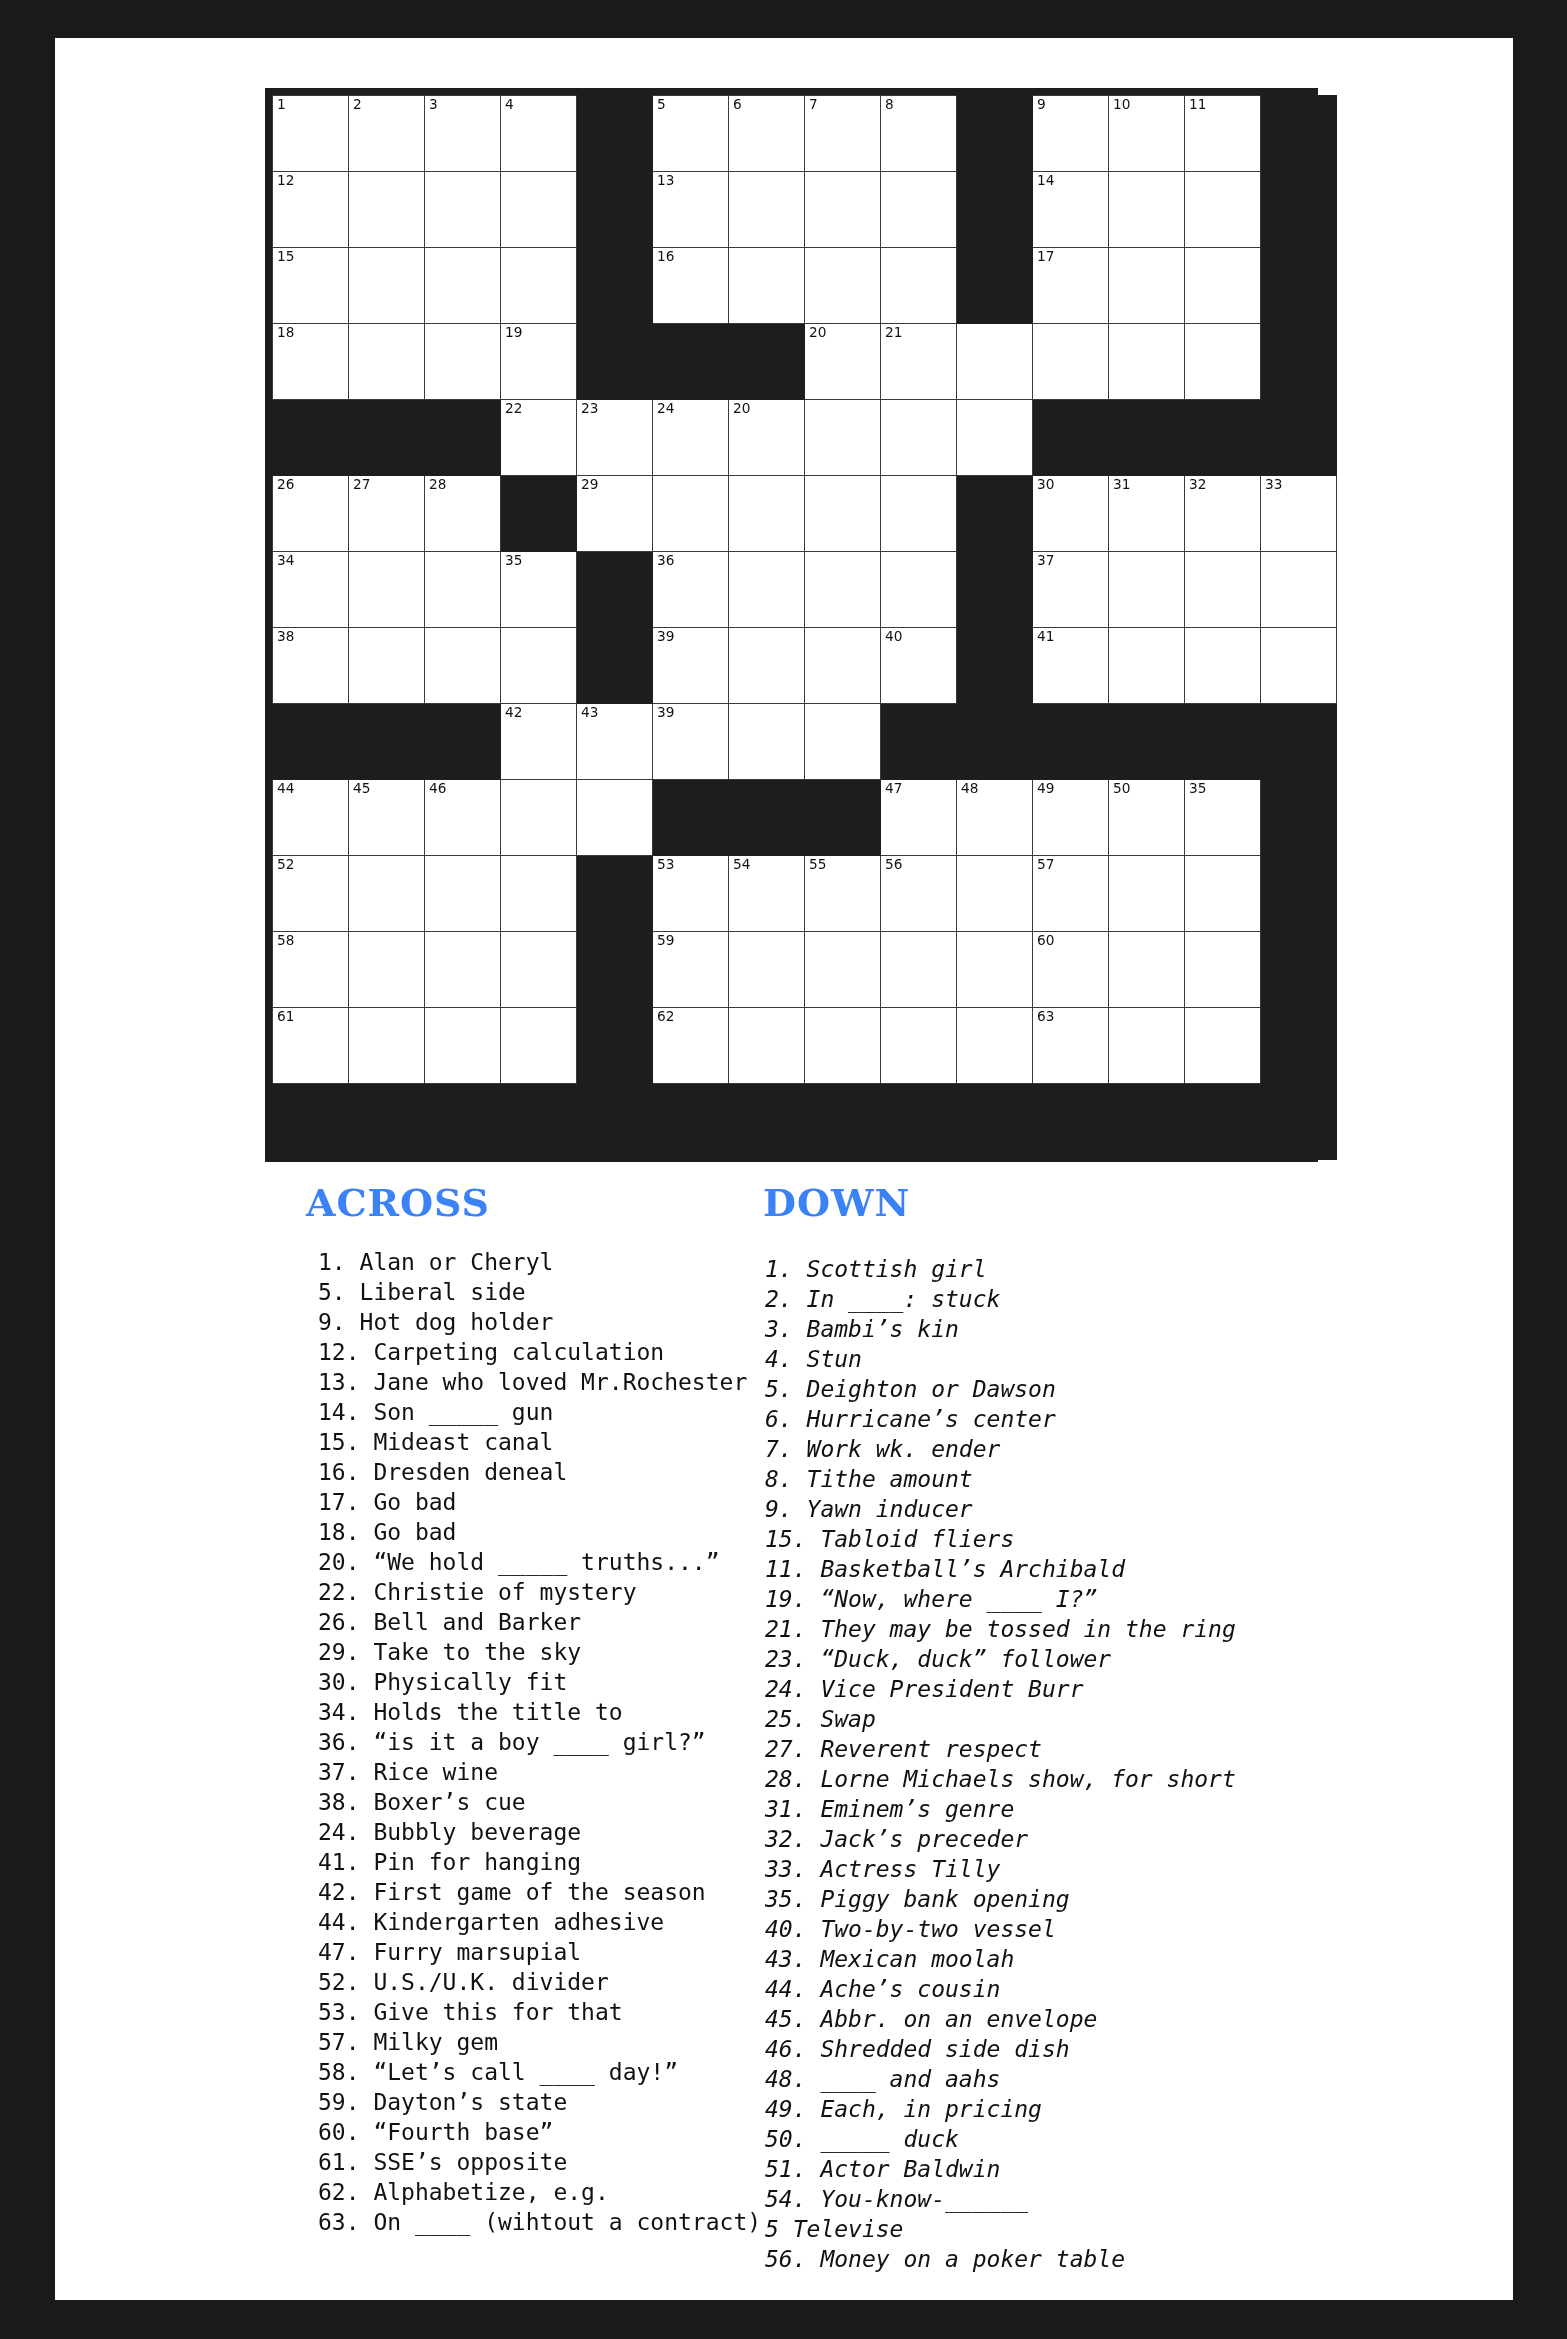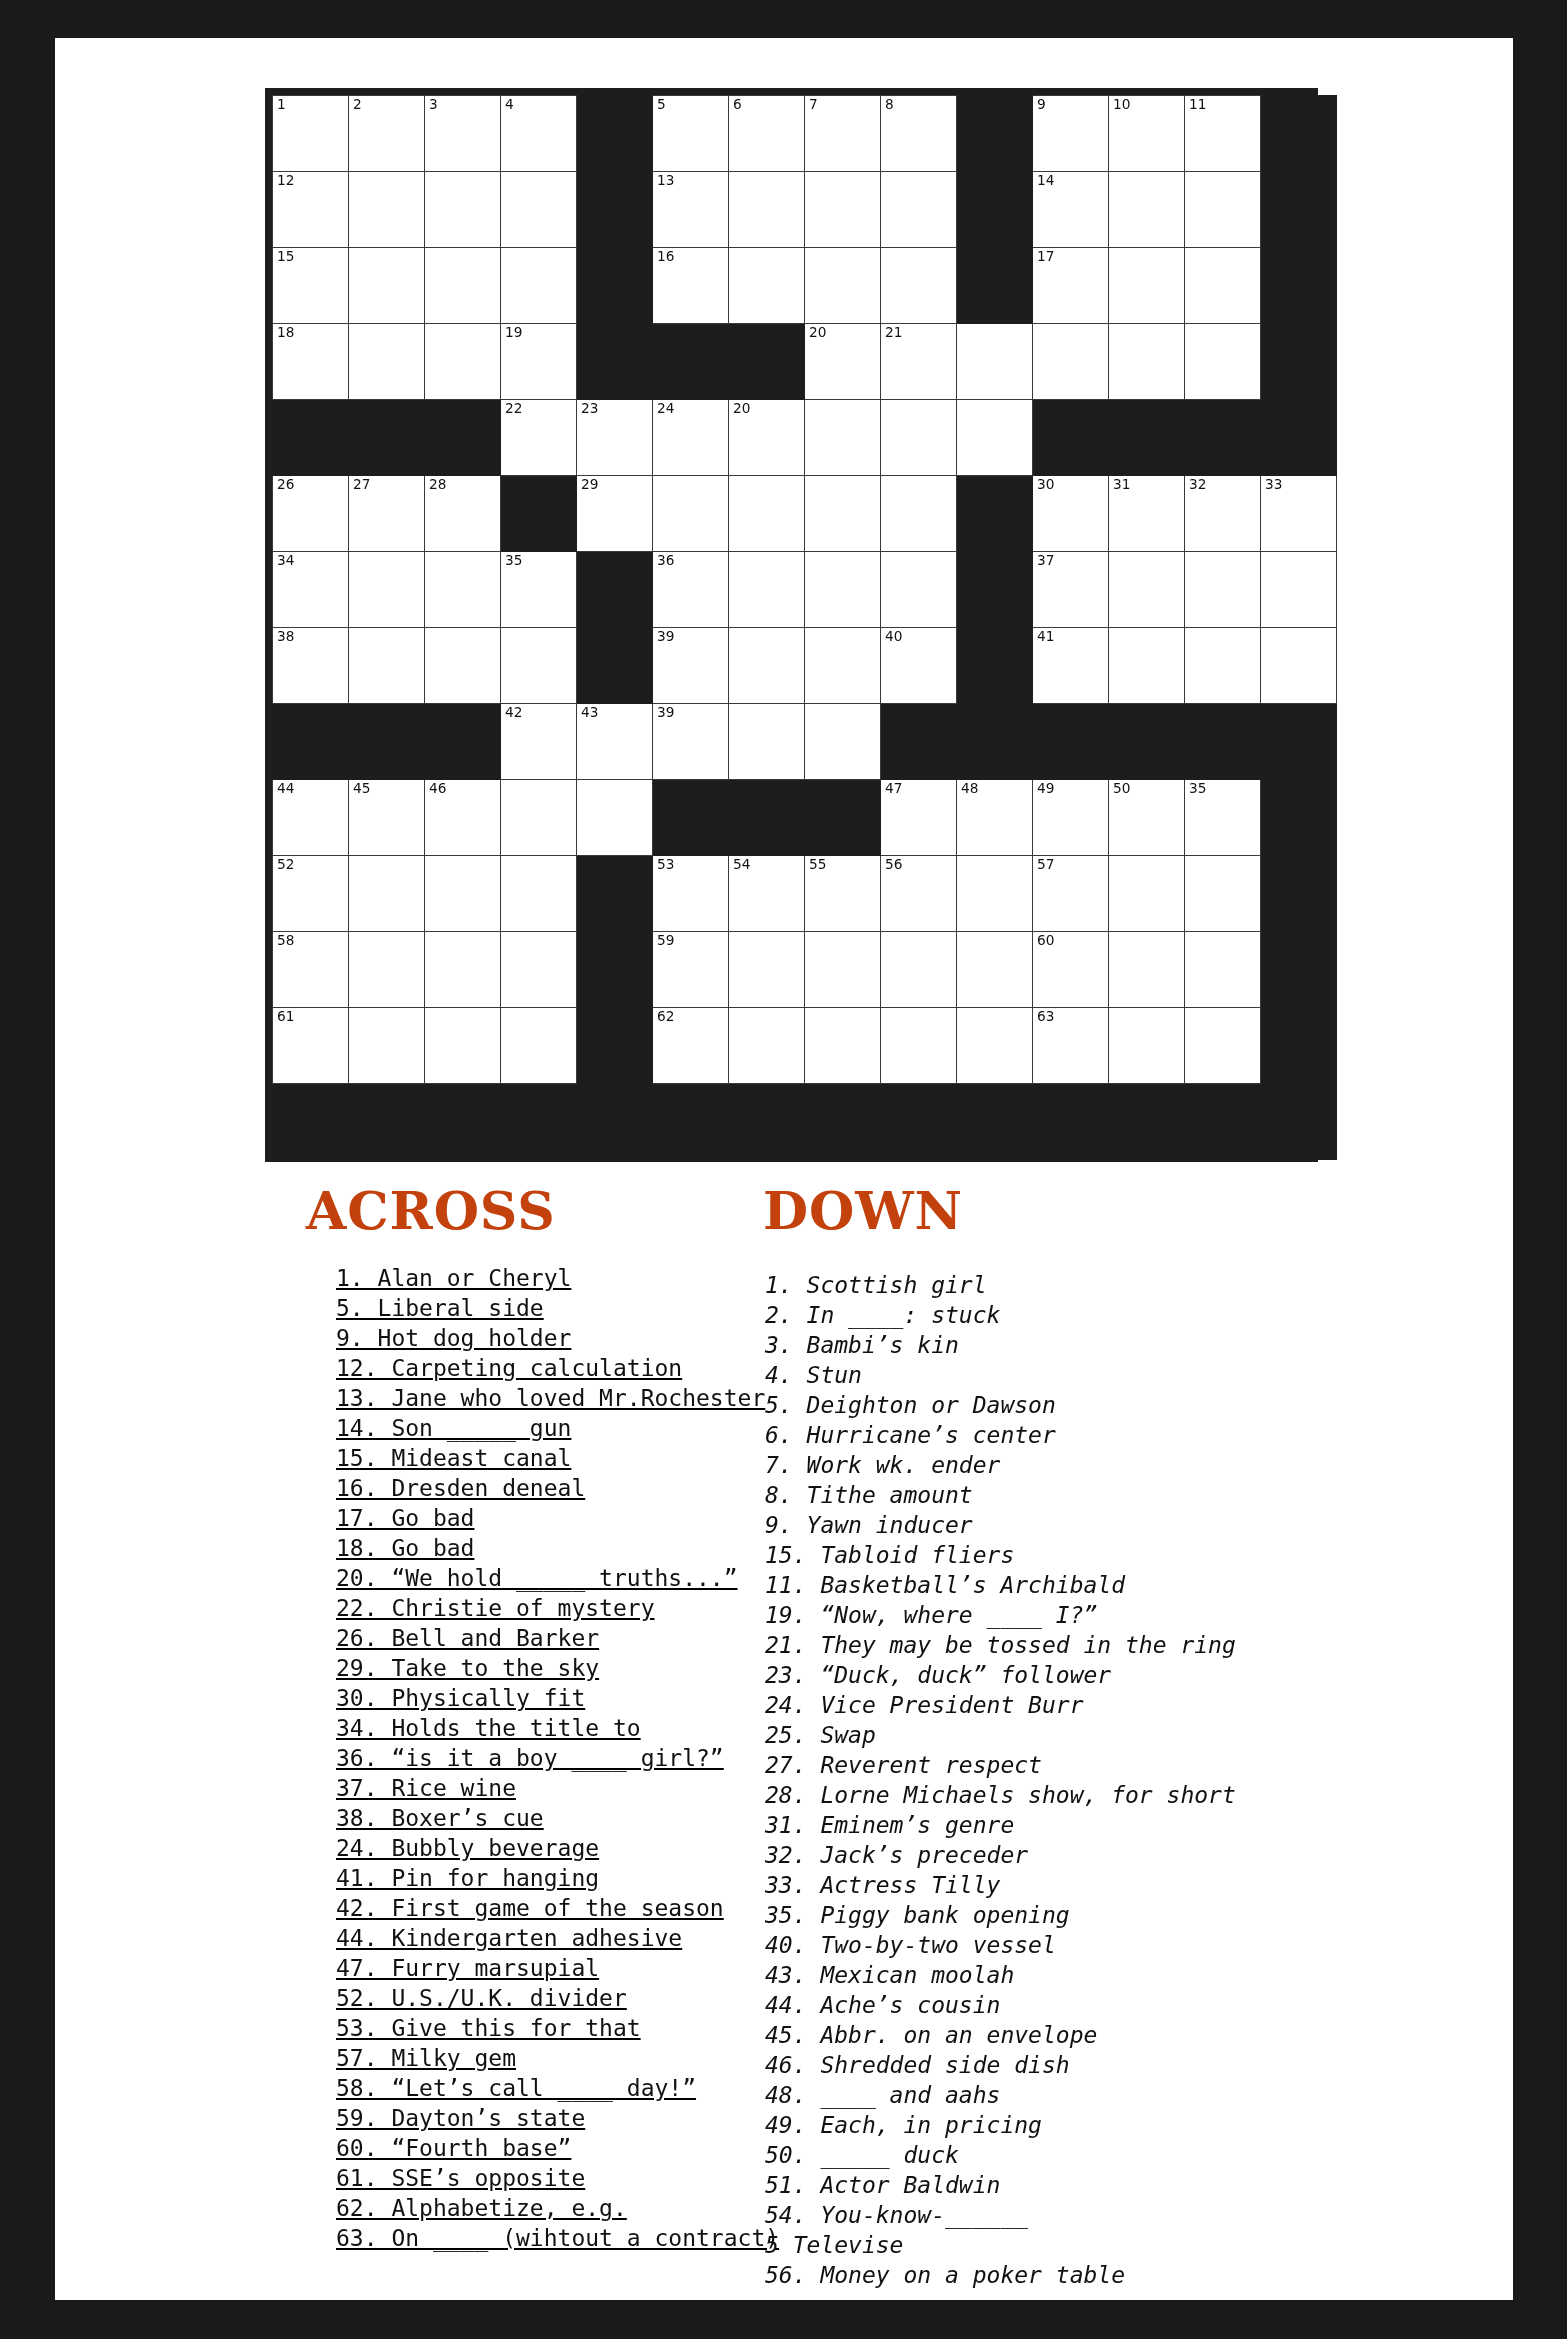--- a/index.html
+++ b/index.html
@@ -69,39 +69,39 @@
   }
   .col {
     position: absolute;
     top: 0;
   }
   .col-across { left: 251px; width: 466px; }
   .col-down   { left: 699px; width: 530px; }
   .col h2 {
     font-family: "DejaVu Serif", serif;
     font-weight: 700;
-    font-size: 52px;
+    font-size: 38px;
     letter-spacing: 0.9px;
     margin: 0 0 22px 0;
-    color: #c2410c;
+    color: #3b82f6;
   }
   .col-down h2 { margin-left: 9.1px; }
   ol.clue-list {
     list-style: none;
     margin: 0;
     padding: 0;
   }
   ol.clue-list li {
     font-family: "DejaVu Sans Mono", monospace;
     font-size: 23px;
     line-height: 30px;
     color: #111;
     white-space: nowrap;
   }
-  .col-across ol.clue-list { margin-left: 30px; text-decoration: underline; }
+  .col-across ol.clue-list { margin-left: 12px; }
   .col-down ol.clue-list { margin-left: 11px; padding-top: 7.3px; font-style: italic; }
 </style>
 </head>
 <body>
 
 <div class="page">
 
   <div class="grid-wrap">
     <table class="grid">
       <tbody id="grid-body">

